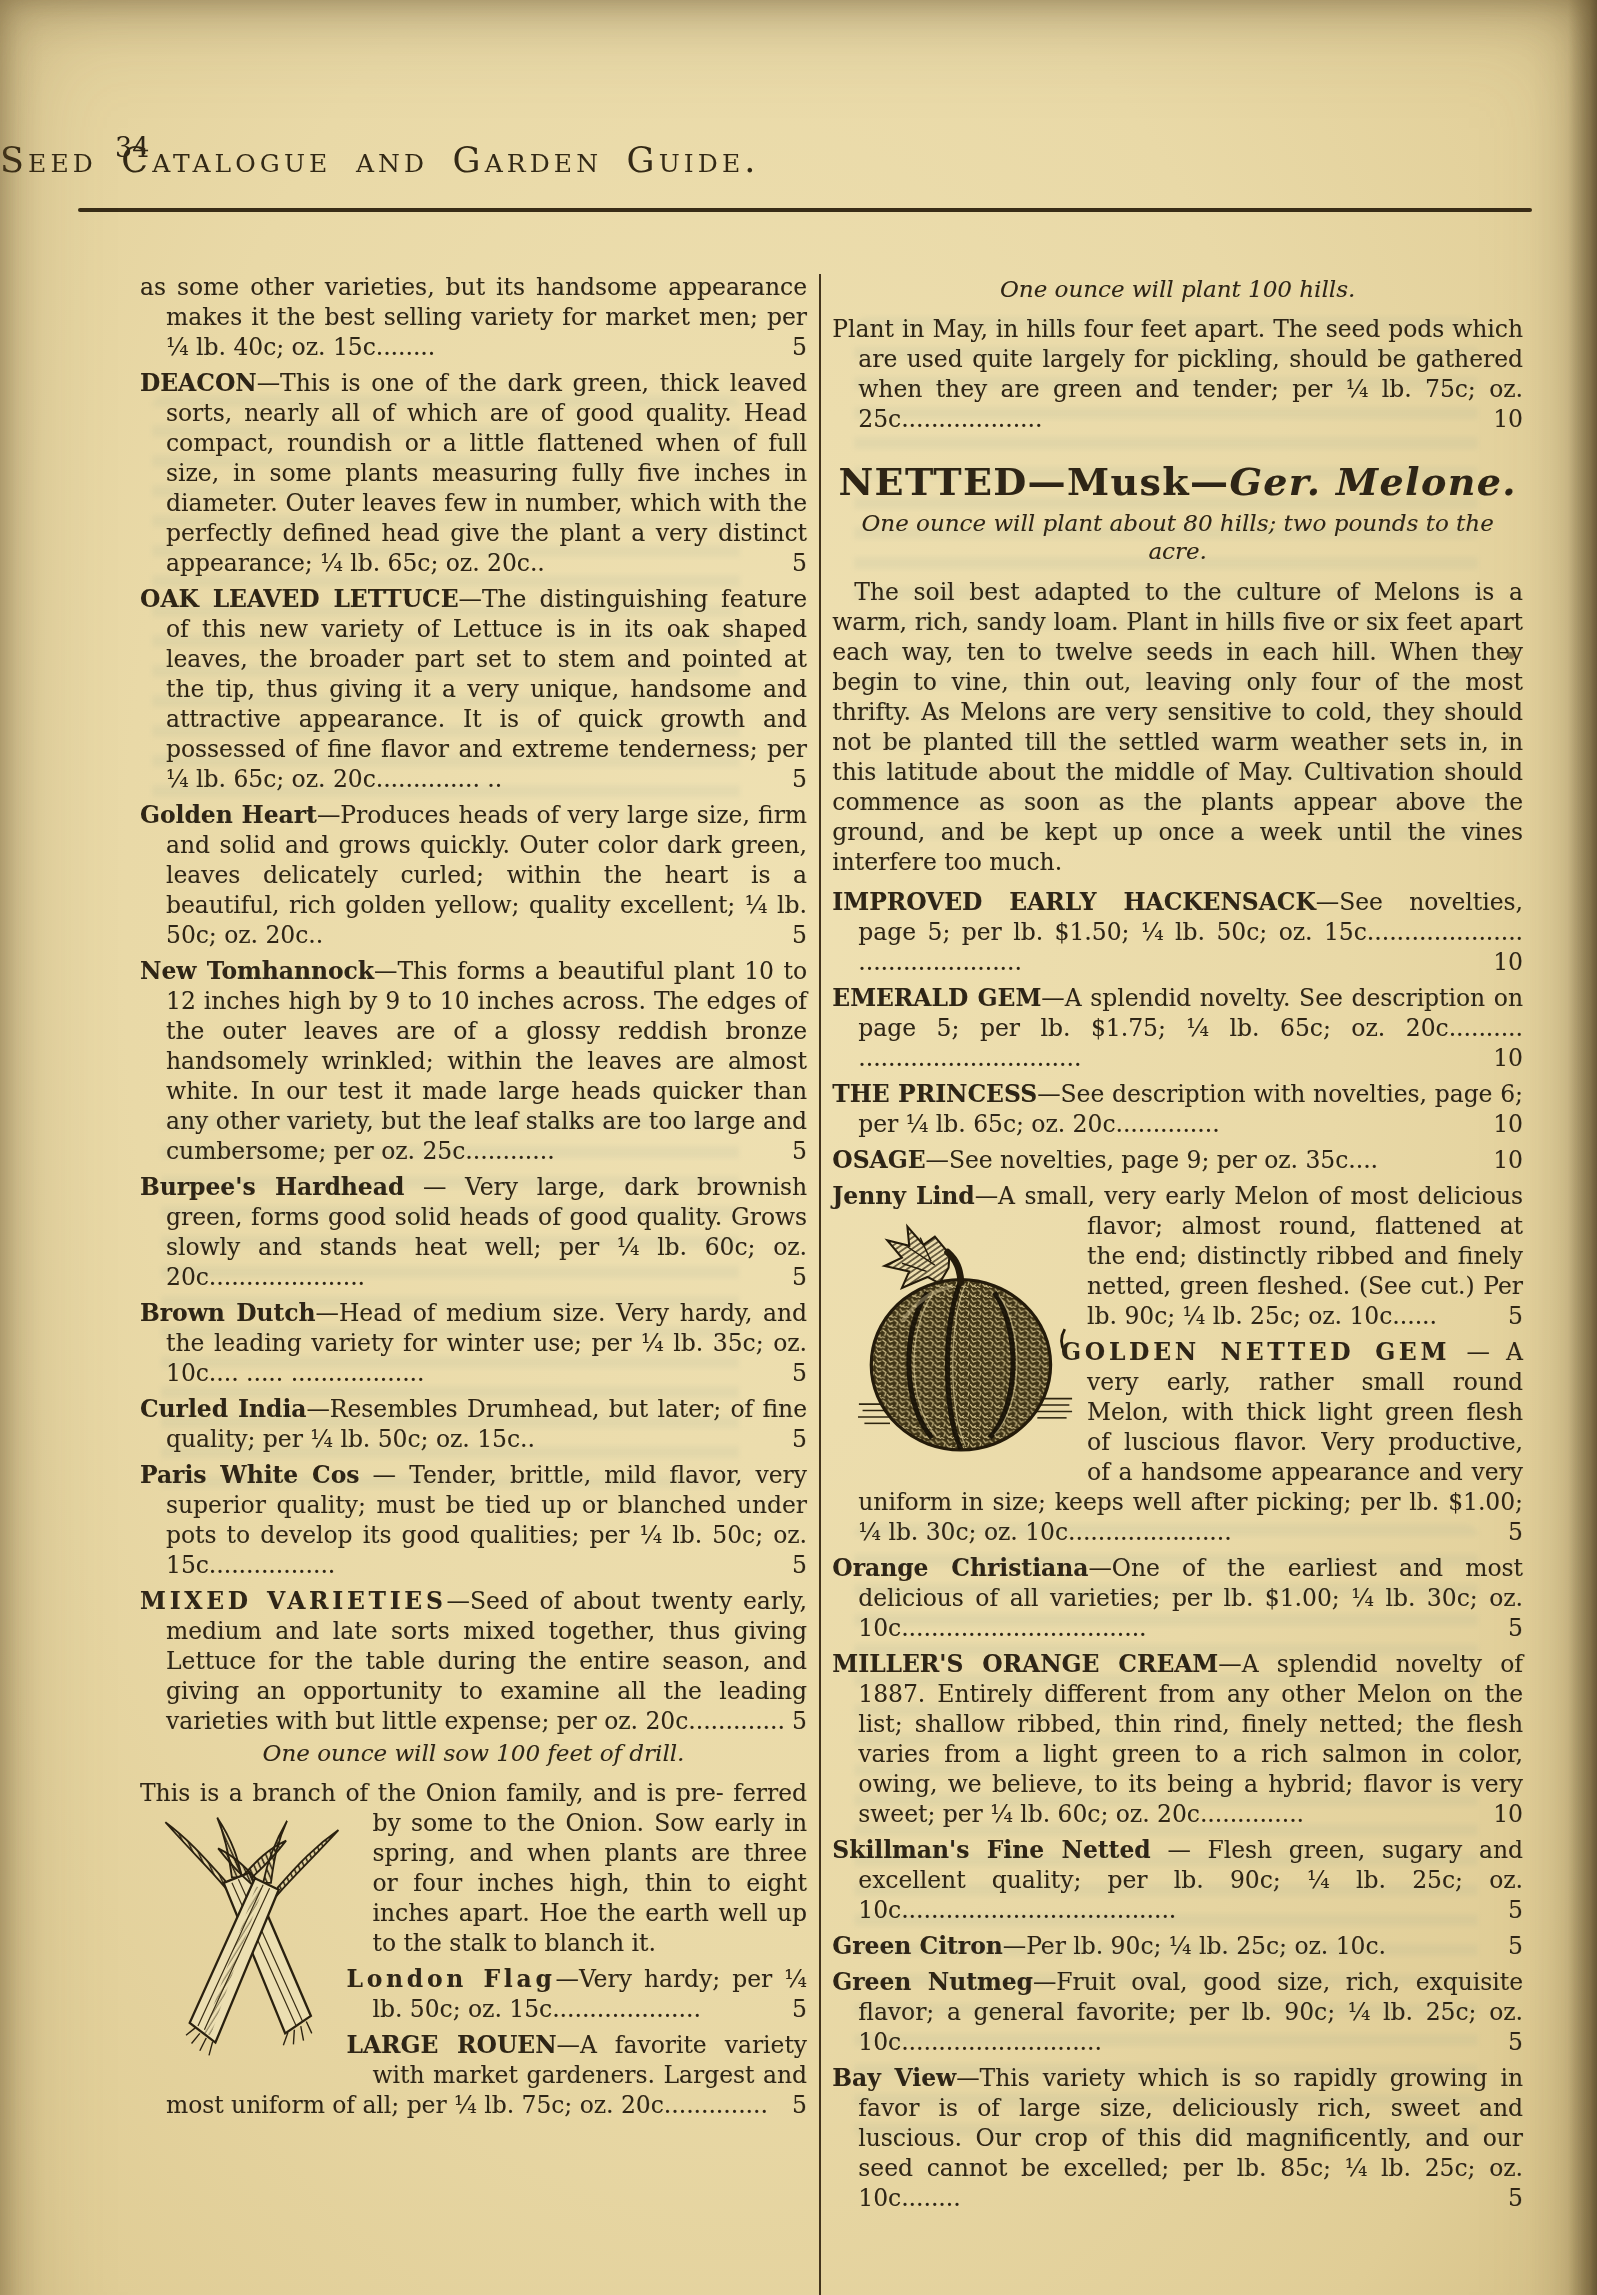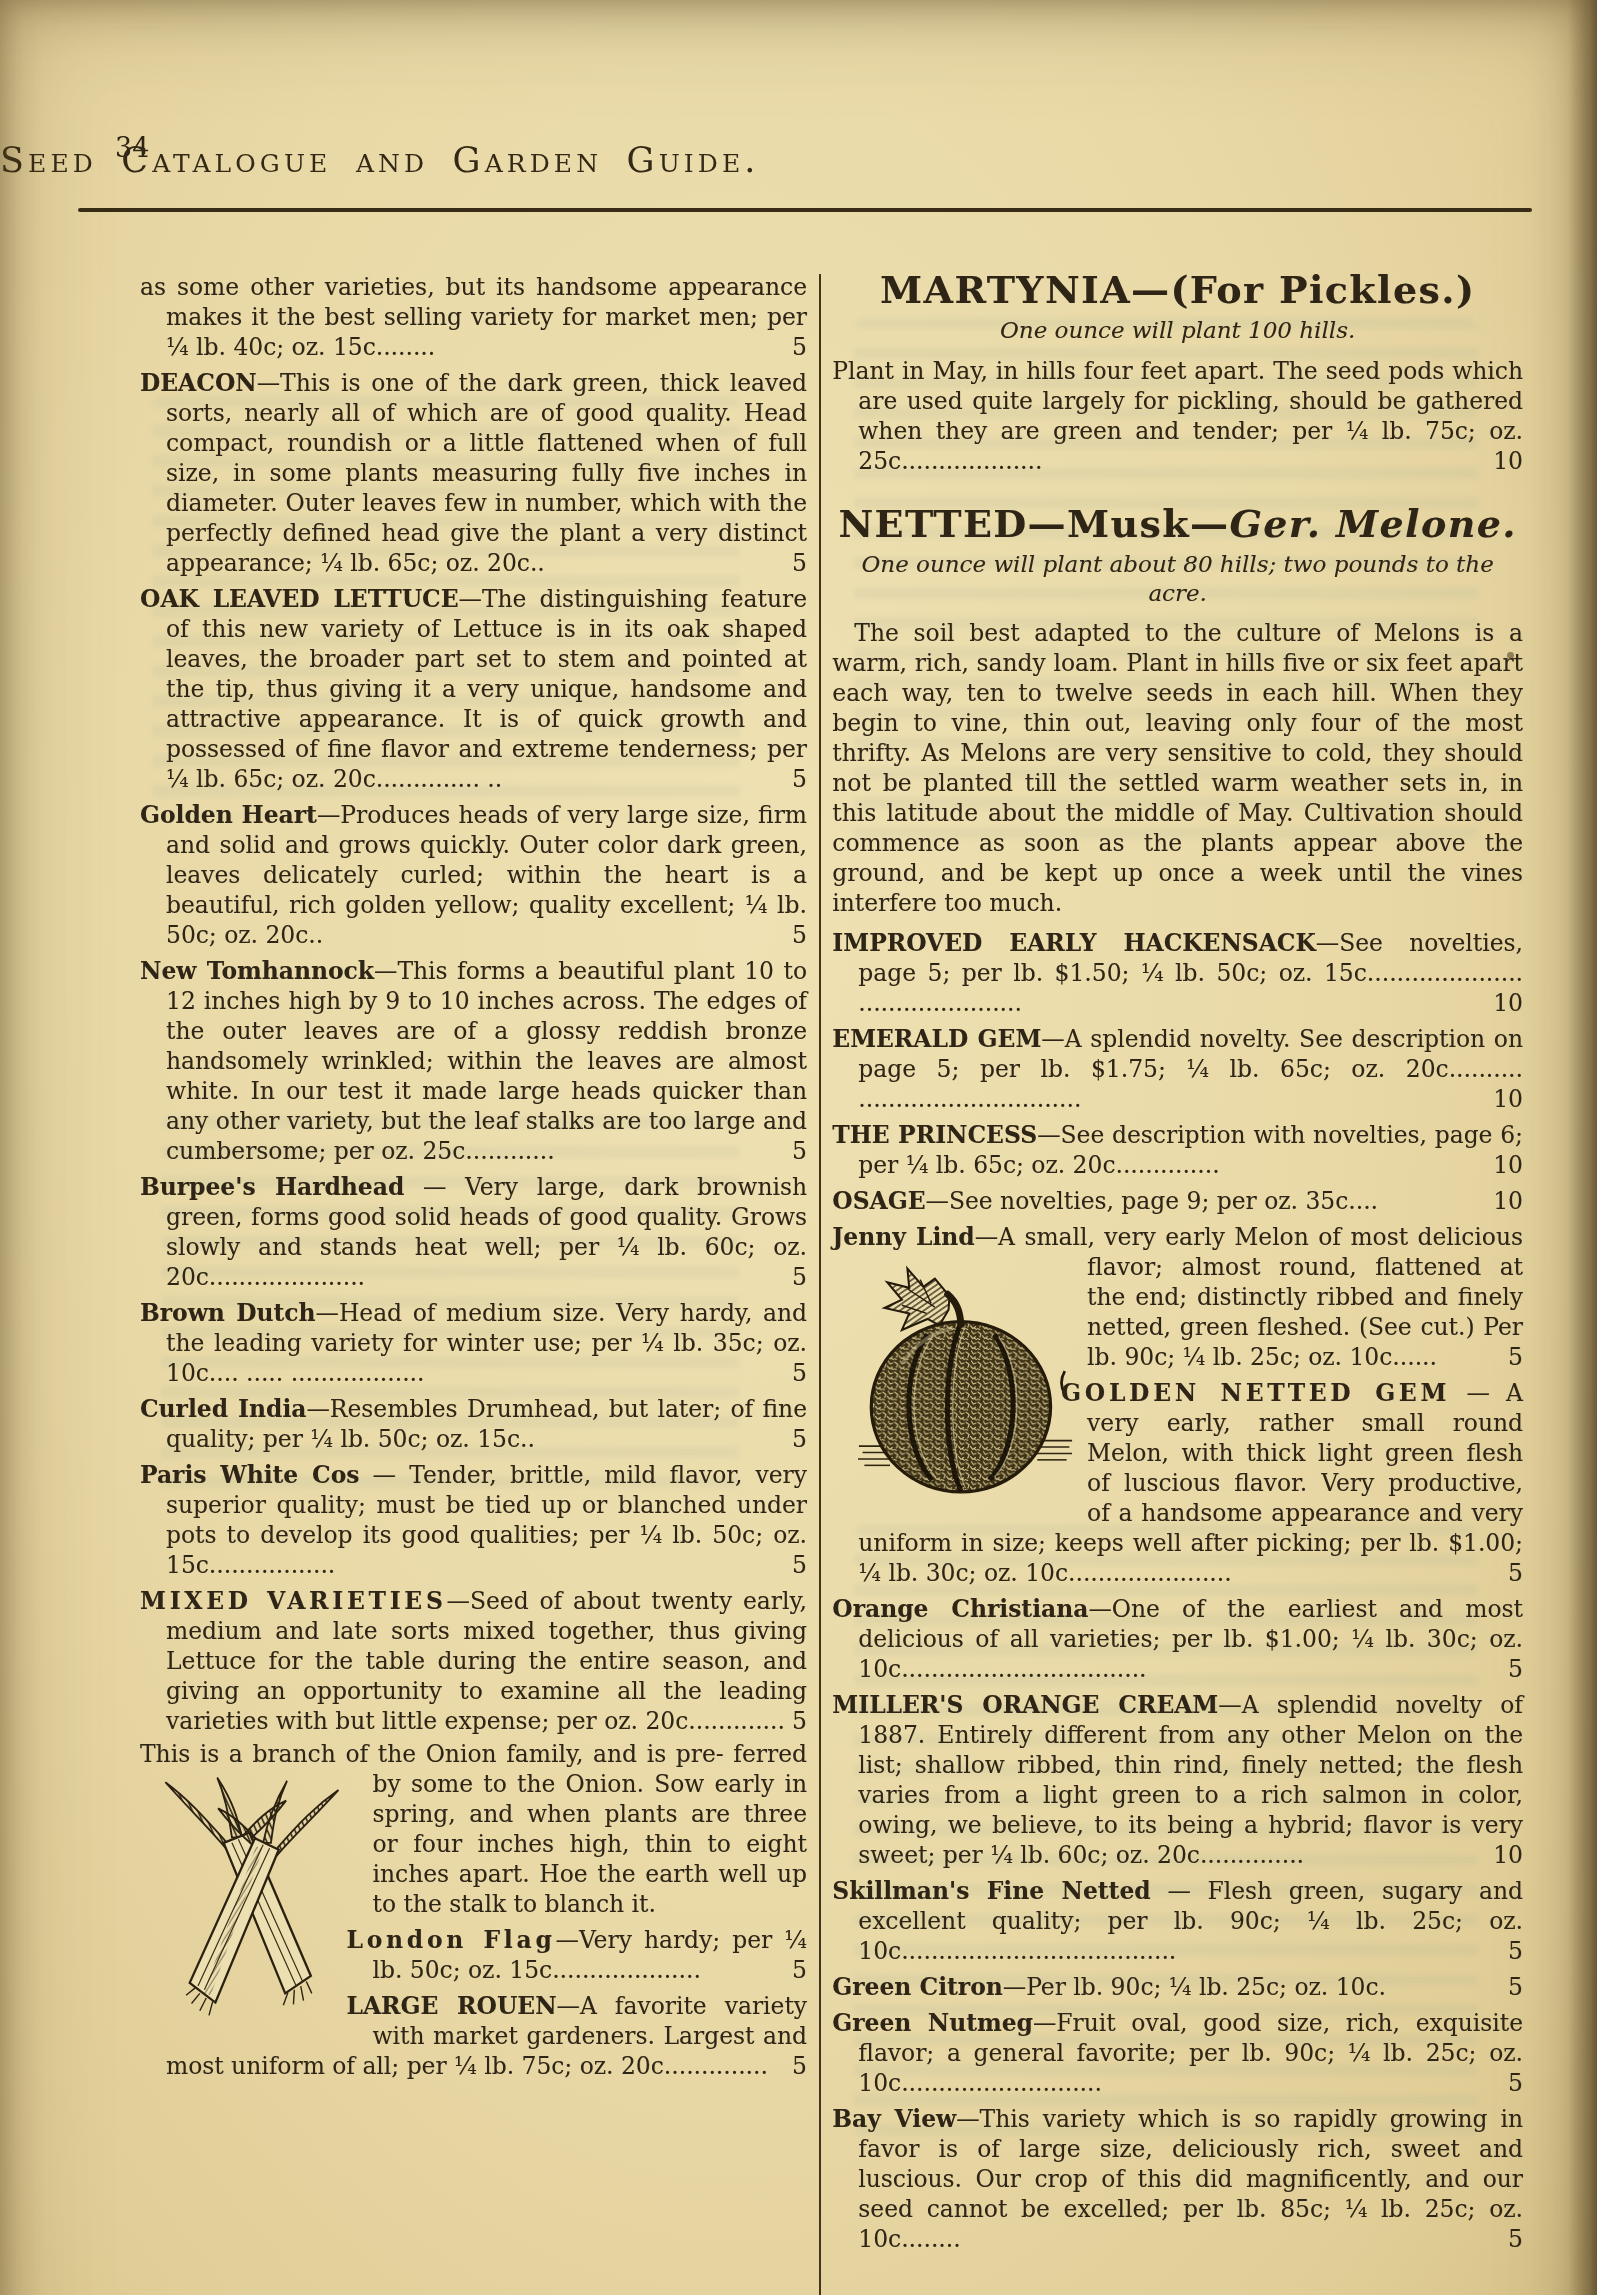--- a/index.html
+++ b/index.html
@@ -126,20 +126,21 @@
         <span class="lead">Paris White Cos</span><span> — Tender, brittle, mild flavor, very superior quality; must be tied up or blanched under pots to develop its good qualities; per ¼ lb. 50c; oz. 15c.................</span>
         <span class="price">5</span>
       </div>
 
       <div class="entry sp">
         <span class="lead">MIXED VARIETIES</span><span>—Seed of about twenty early, medium and late sorts mixed together, thus giving Lettuce for the table during the entire season, and giving an opportunity to examine all the leading varieties with but little expense; per oz. 20c.............</span>
         <span class="price">5</span>
       </div>
 
       <div>
+        <div class="subtitle">One ounce will sow 100 feet of drill.</div>
 
         <div class="para">
           <span>This is a branch of the Onion family, and is pre-</span>
           <svg class="cut cut-leek" viewBox="0 0 470 560">
             <defs>
               <pattern id="lk-shade" width="9" height="9" patternUnits="userSpaceOnUse" patternTransform="rotate(32)">
                 <line x1="4" y1="0" x2="4" y2="9" stroke="#33290f" stroke-width="2.6"></line>
               </pattern>
               <pattern id="lk-shade2" width="11" height="11" patternUnits="userSpaceOnUse" patternTransform="rotate(-24)">
                 <line x1="5" y1="0" x2="5" y2="11" stroke="#2c2310" stroke-width="3.4"></line>
@@ -187,21 +188,20 @@
           <span class="lead">LARGE ROUEN</span><span>—A favorite variety with market gardeners.  Largest and most uniform of all; per ¼ lb. 75c; oz. 20c..............</span>
           <span class="price">5</span>
         </div>
       </div>
     </div>
 
     <div class="divider"></div>
 
     <div class="col col-right">
 
-      <div class="sect-head first">MARTYNIA—(For Pickles.)</div>
       <div class="subtitle">One ounce will plant 100 hills.</div>
 
       <div class="entry">
         <span>Plant in May, in hills four feet apart.  The seed pods which are used quite largely for pickling, should be gathered when they are green and tender; per ¼ lb. 75c; oz. 25c...................</span>
         <span class="price">10</span>
       </div>
 
       <div class="sect-head"><span>NETTED—Musk—</span><i>Ger. Melone.</i></div>
       <div class="subtitle">One ounce will plant about 80 hills; two pounds to the acre.</div>
 

